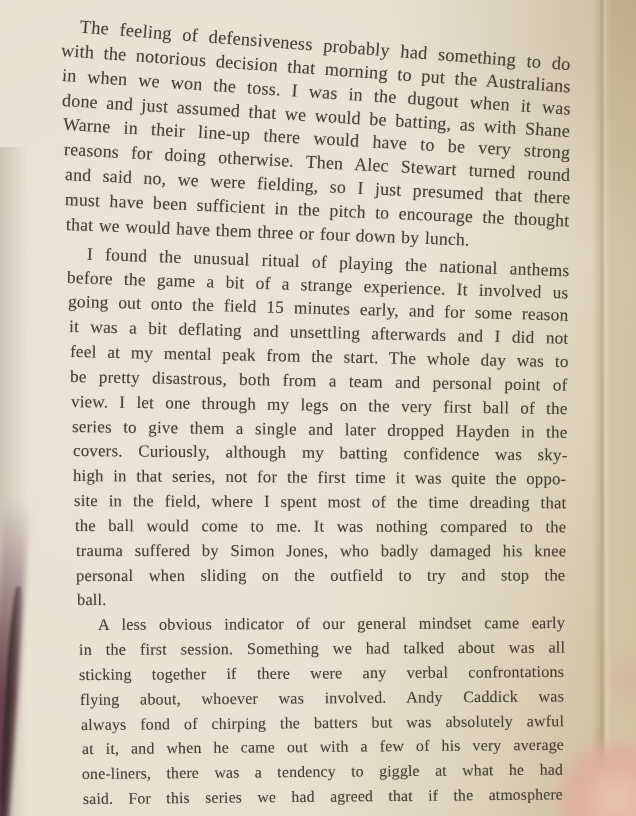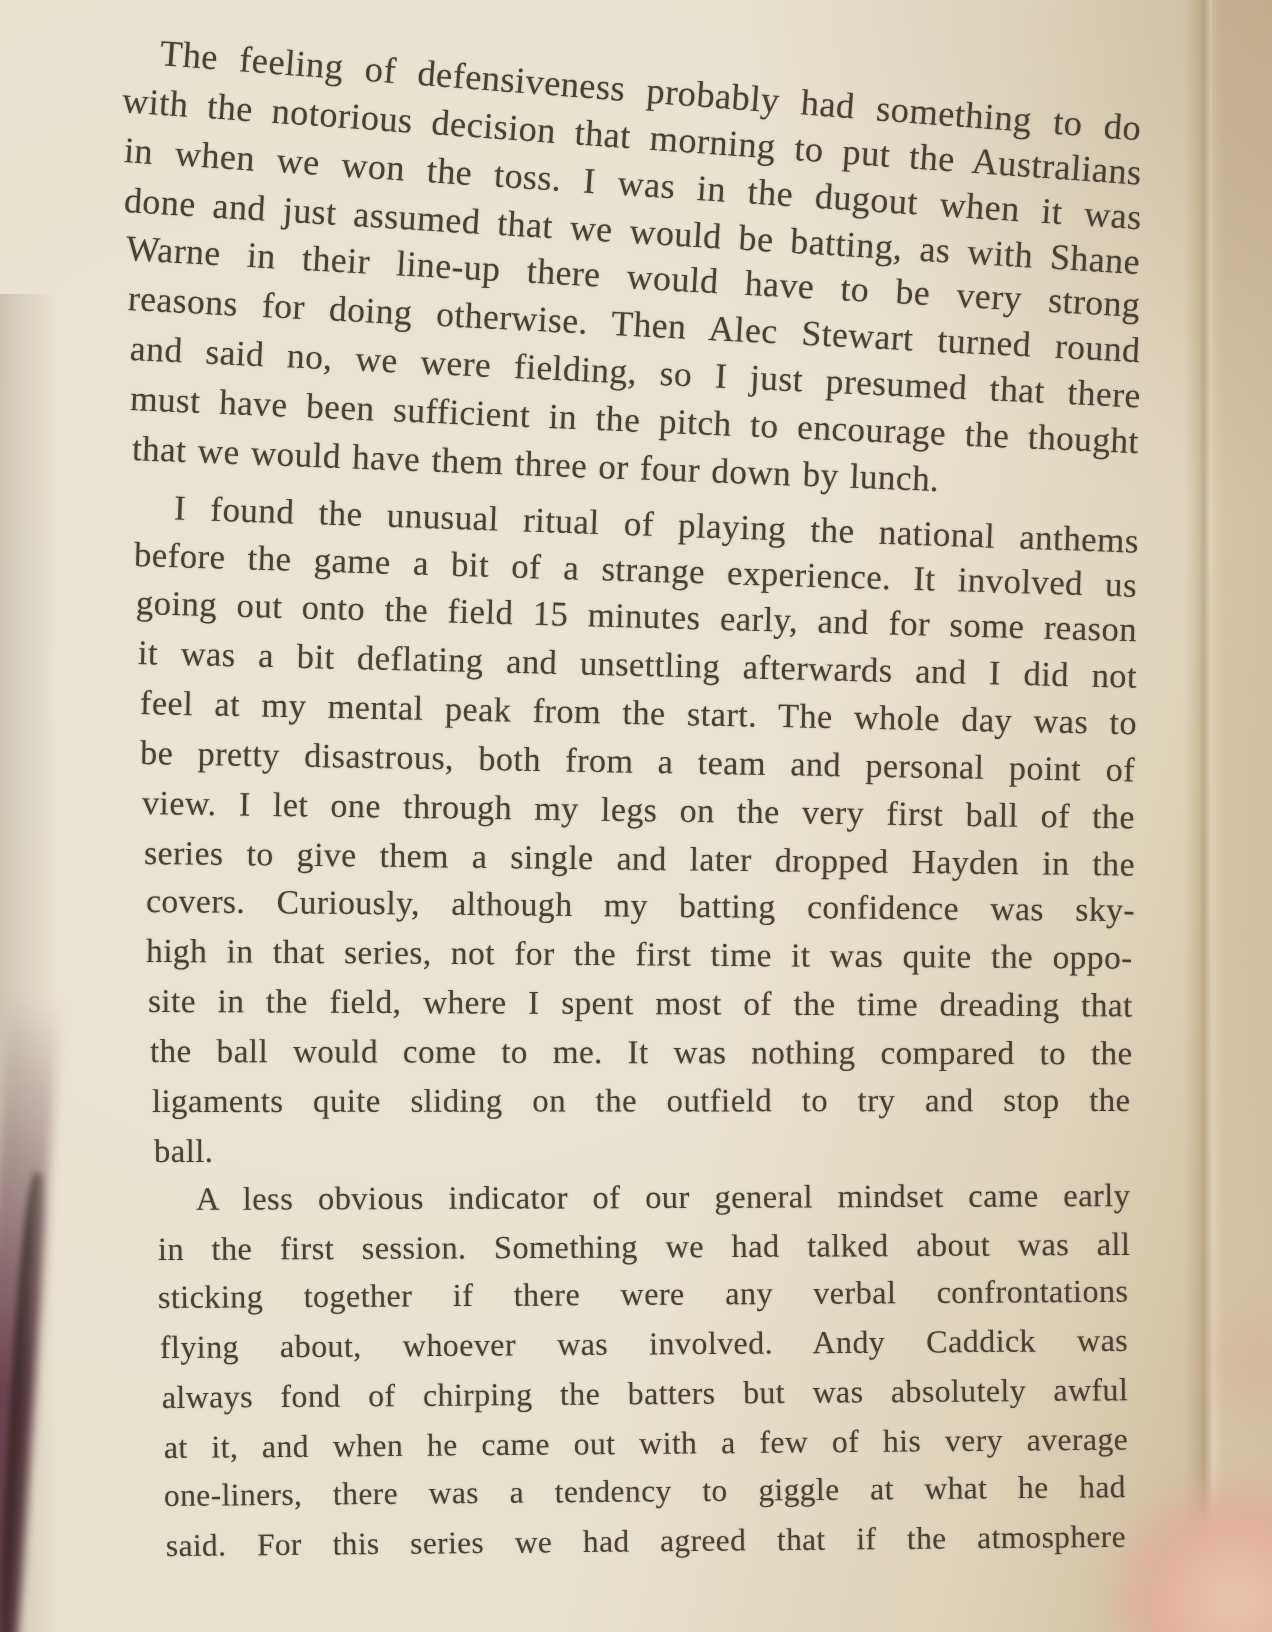--- a/index.html
+++ b/index.html
@@ -112,21 +112,22 @@
         <div class="line" style="font-size: 17.38px; margin-left: 68.2px; width: 500.6px; transform: rotate(1.56deg);">going out onto the field 15 minutes early, and for some reason</div>
         <div class="line" style="font-size: 17.29px; margin-left: 68.9px; width: 499.6px; transform: rotate(1.36deg);">it was a bit deflating and unsettling afterwards and I did not</div>
         <div class="line" style="font-size: 17.21px; margin-left: 69.6px; width: 498.6px; transform: rotate(1.17deg);">feel at my mental peak from the start. The whole day was to</div>
         <div class="line" style="font-size: 17.13px; margin-left: 70.4px; width: 497.5px; transform: rotate(1deg);">be pretty disastrous, both from a team and personal point of</div>
         <div class="line" style="font-size: 17.04px; margin-left: 71.1px; width: 496.5px; transform: rotate(0.83deg);">view. I let one through my legs on the very first ball of the</div>
         <div class="line" style="font-size: 16.96px; margin-left: 71.9px; width: 495.5px; transform: rotate(0.67deg);">series to give them a single and later dropped Hayden in the</div>
         <div class="line" style="font-size: 16.87px; margin-left: 72.6px; width: 494.5px; transform: rotate(0.53deg);">covers. Curiously, although my batting confidence was sky-</div>
         <div class="line" style="font-size: 16.79px; margin-left: 73.4px; width: 493.4px; transform: rotate(0.39deg);">high in that series, not for the first time it was quite the oppo-</div>
         <div class="line" style="font-size: 16.71px; margin-left: 74.1px; width: 492.4px; transform: rotate(0.26deg);">site in the field, where I spent most of the time dreading that</div>
         <div class="line" style="font-size: 16.62px; margin-left: 74.8px; width: 491.4px; transform: rotate(0.14deg);">the ball would come to me. It was nothing compared to the</div>
-        <div class="line" style="font-size: 16.45px; margin-left: 76.3px; width: 489.3px; transform: rotate(-0.06deg);">ligaments quite sliding on the outfield to try and stop the</div>
+        <div class="line" style="font-size: 16.54px; margin-left: 75.6px; width: 490.3px; transform: rotate(0.04deg);">trauma suffered by Simon Jones, who badly damaged his knee</div>
+        <div class="line" style="font-size: 16.45px; margin-left: 76.3px; width: 489.3px; transform: rotate(-0.06deg);">personal when sliding on the outfield to try and stop the</div>
         <div class="line end" style="font-size: 16.37px; margin-left: 77.1px; width: 488.3px; transform: rotate(-0.15deg);">ball.</div>
       </div>
       <div>
         <div class="line" style="text-indent: 20px; font-size: 16.29px; margin-left: 77.8px; width: 487.2px; transform: rotate(-0.23deg);">A less obvious indicator of our general mindset came early</div>
         <div class="line" style="font-size: 16.2px; margin-left: 78.5px; width: 486.2px; transform: rotate(-0.3deg);">in the first session. Something we had talked about was all</div>
         <div class="line" style="font-size: 16.12px; margin-left: 79.3px; width: 485.2px; transform: rotate(-0.37deg);">sticking together if there were any verbal confrontations</div>
         <div class="line" style="font-size: 16.04px; margin-left: 80px; width: 484.1px; transform: rotate(-0.42deg);">flying about, whoever was involved. Andy Caddick was</div>
         <div class="line" style="font-size: 15.95px; margin-left: 80.8px; width: 483.1px; transform: rotate(-0.46deg);">always fond of chirping the batters but was absolutely awful</div>
         <div class="line" style="font-size: 15.87px; margin-left: 81.5px; width: 482.1px; transform: rotate(-0.5deg);">at it, and when he came out with a few of his very average</div>
         <div class="line" style="font-size: 15.78px; margin-left: 82.3px; width: 481px; transform: rotate(-0.53deg);">one-liners, there was a tendency to giggle at what he had</div>

